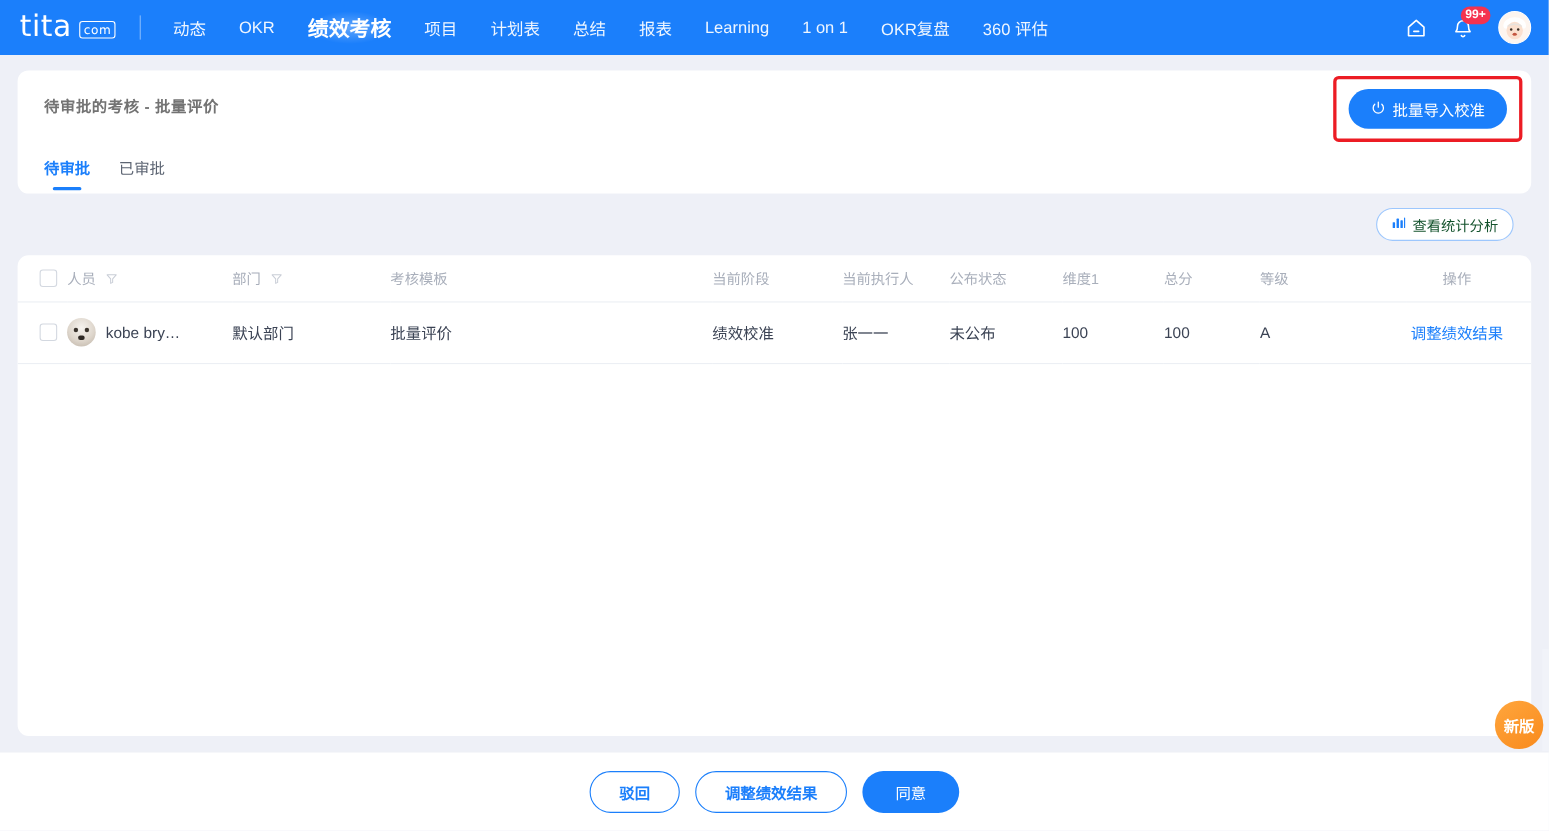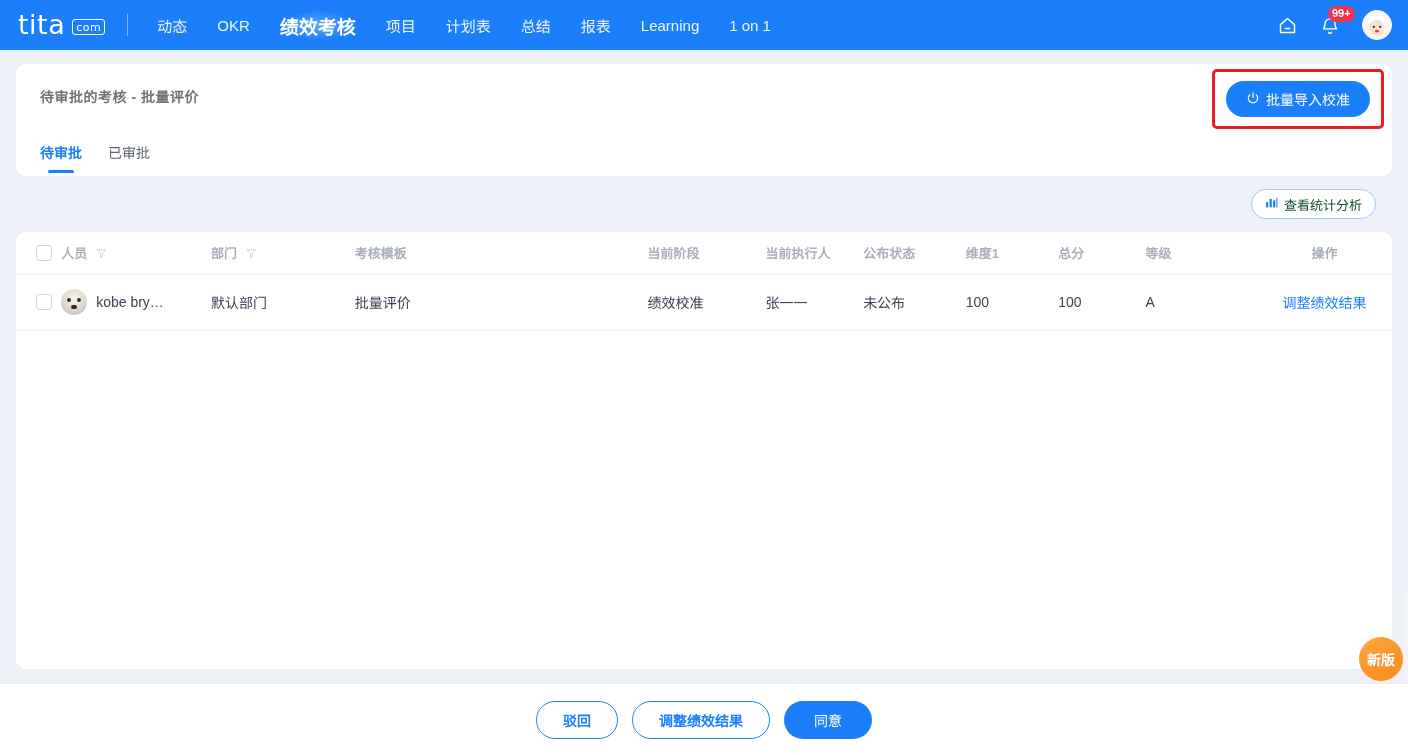--- a/index.html
+++ b/index.html
@@ -97,21 +97,21 @@
   .toolbar-row { height: 56px; display: flex; align-items: center; justify-content: flex-end; padding-right: 16px; }
   .btn-ghost {
     background: #fff; color: #14532d; border: 1px solid #9dc7fd;
     border-radius: 15px; height: 30px; padding: 0 13px; font-size: 13px;
   }
 
   
   .table-card { height: 437px; overflow: hidden; }
   table { width: 100%; border-collapse: collapse; table-layout: fixed; }
   thead th {
-    font-size: 13px; font-weight: 700; color: #a9afbb;
+    font-size: 13px; font-weight: 400; color: #a9afbb;
     text-align: left; height: 42px; padding: 0;
     border-bottom: 1px solid #eceff4; vertical-align: middle; margin-top: 30px;
   }
   tbody td {
     font-size: 14px; color: #3b4354; height: 56px;
     padding: 0; vertical-align: middle;
     border-bottom: 1px solid #eceff4;
   }
   .c-check { width: 44px; padding-left: 20px !important; }
   .c-person { width: 146px; }
@@ -194,20 +194,22 @@
   <div class="nav">
     <div class="nav-item">动态</div>
     <div class="nav-item">OKR</div>
     <div class="nav-item active">绩效考核</div>
     <div class="nav-item">项目</div>
     <div class="nav-item">计划表</div>
     <div class="nav-item">总结</div>
     <div class="nav-item">报表</div>
     <div class="nav-item">Learning</div>
     <div class="nav-item">1 on 1</div>
+    <div class="nav-item">OKR复盘</div>
+    <div class="nav-item">360 评估</div>
   </div>
 
   <div class="nav-right">
     <span class="icon-btn">
       <svg width="21" height="21" viewBox="0 0 24 24" fill="none" stroke="#fff" stroke-width="1.7" stroke-linecap="round" stroke-linejoin="round">
         <path d="M4 11 L12 4 L20 11 V20 H4 Z"></path>
           <path d="M9.5 15.5 H14.5"></path>
       </svg>
     </span>
     <span class="icon-btn">

